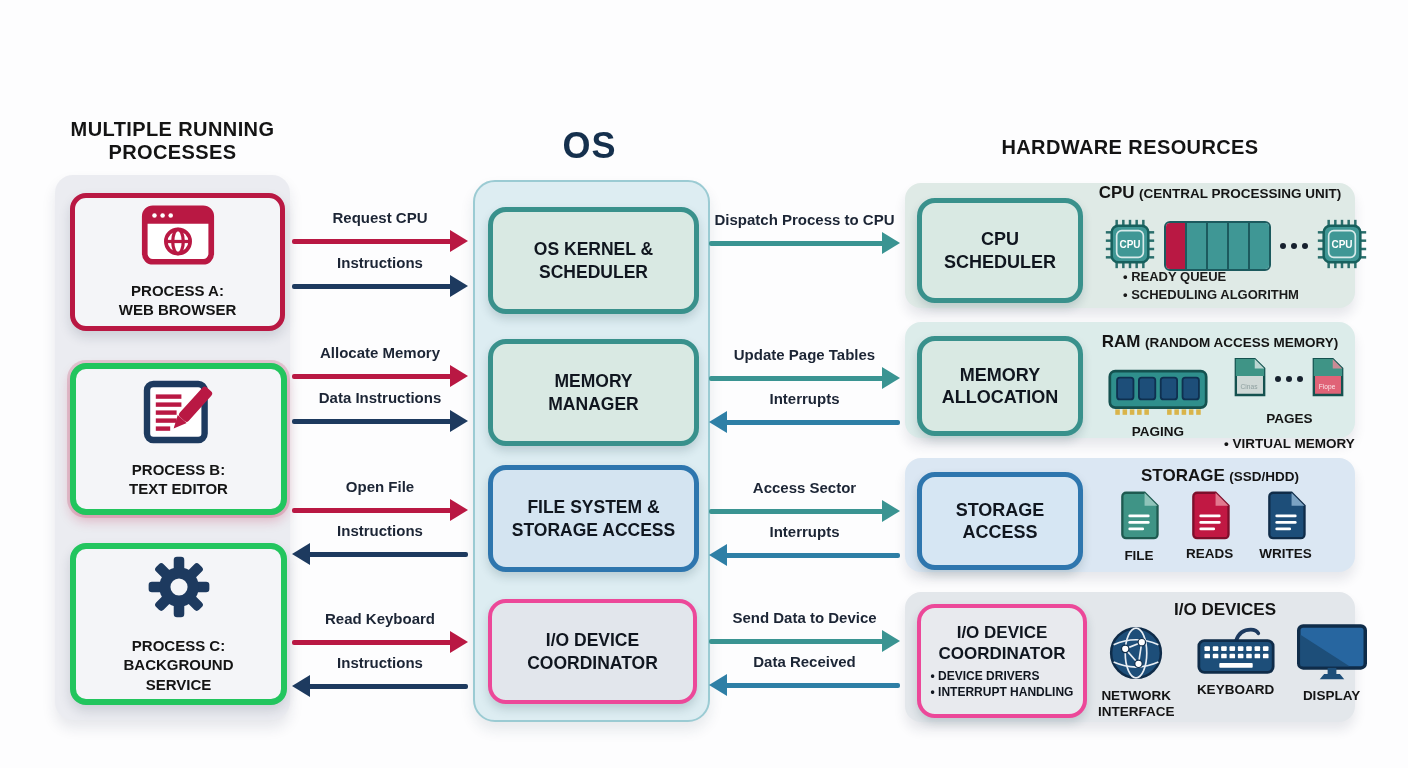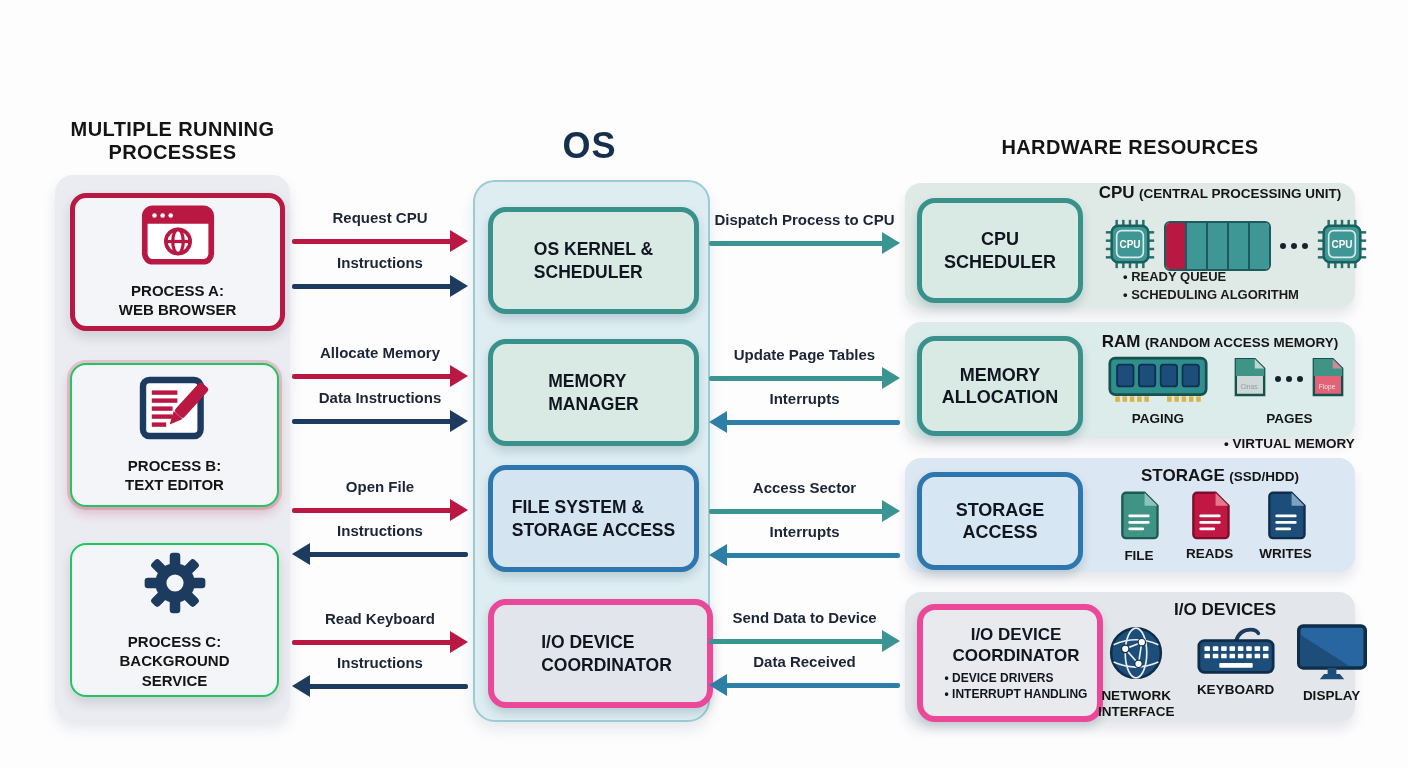--- a/index.html
+++ b/index.html
@@ -14,33 +14,33 @@
   .os-header{font-size:36px;font-weight:800;color:#15304d;text-align:center;letter-spacing:1px;}
 
   
   .left-panel{left:55px;top:175px;width:235px;height:545px;background:#ebecf1;border-radius:18px;
               box-shadow:0 8px 14px rgba(30,40,70,.10);}
   .proc-box{position:absolute;left:15px;width:205px;background:#f4f5f8;border-radius:16px;
             display:flex;flex-direction:column;align-items:center;justify-content:center;gap:12px;
             box-shadow:0 6px 12px rgba(30,40,70,.15);}
   .proc-label{font-size:15px;font-weight:800;color:#141414;text-align:center;line-height:1.3;}
   .b-crimson{border:5px solid #b91843;}
-  .b-navy{border:2px solid #22c55e;justify-content:center;}
+  .b-navy{border:6px solid #22c55e;justify-content:center;}
   .glow-pink{box-shadow:0 0 0 3px rgba(185,24,67,.18),0 6px 12px rgba(185,24,67,.25);}
 
   
   .os-panel{left:473px;top:180px;width:233px;height:538px;background:#ddedf2;border:2px solid #9bcbd3;
             border-radius:22px;box-shadow:0 8px 14px rgba(30,60,80,.10);}
   .os-box{position:absolute;left:13px;width:201px;height:97px;border-radius:18px;
-          display:flex;align-items:center;justify-content:center;text-align:left;
+          display:flex;align-items:center;justify-content:center;text-align:center;
           font-size:17.5px;font-weight:800;color:#10161f;line-height:1.3;
           box-shadow:0 5px 10px rgba(20,60,70,.18);}
   .os-teal{background:#d9e9e3;border:5px solid #39918c;}
   .os-blue{background:#d4e4f1;border:5px solid #2e76ae;}
-  .os-dark{background:#e2e6ec;border:6px solid #ec4899;padding-left:12px;}
+  .os-dark{background:#e2e6ec;border:4px solid #ec4899;}
 
   
   .flow{position:absolute;}
   .flow-label{font-size:15px;font-weight:700;color:#1c2535;text-align:center;height:19px;line-height:19px;}
   .arrow{position:relative;height:22px;margin-top:3px;}
   .shaft{position:absolute;top:8.5px;height:5px;left:0;right:0;border-radius:2px;}
   .head{position:absolute;width:0;height:0;border-top:11px solid transparent;border-bottom:11px solid transparent;top:0;}
   .dir-right .shaft{right:16px;}
   .dir-right .head{right:0;border-left:18px solid;}
   .dir-left .shaft{left:16px;}
@@ -334,21 +334,21 @@
     </div>
   </div>
 
   <div class="hw-row" style="top:322px;height:116px;background:#dcecea;">
     <div class="hw-box os-teal pre" style="top:14px;height:90px;width:156px;background:#d9e9e3;">MEMORY
 ALLOCATION</div>
     <div class="hw-title abs" style="left:185px;top:10px;width:260px;">
       <span class="t-main">RAM</span>
       <span class="t-paren">(RANDOM ACCESS MEMORY)</span>
     </div>
-    <div class="abs" style="left:203px;top:34px;display:flex;gap:16px;align-items:flex-start;">
+    <div class="abs" style="left:203px;top:34px;display:flex;gap:16px;align-items:center;">
       <div style="display:flex;flex-direction:column;align-items:center;gap:3px;">
         <span>
           <svg width="100" height="48" viewBox="0 0 110 52">
             <rect x="2" y="2" width="106" height="40" rx="6" fill="#2f8f8c" stroke="#14514f" stroke-width="3"></rect>
             <rect x="10" y="9" width="18" height="24" rx="3" fill="#1d4e79" stroke="#0f3050" stroke-width="2"></rect>
             <rect x="34" y="9" width="18" height="24" rx="3" fill="#1d4e79" stroke="#0f3050" stroke-width="2"></rect>
             <rect x="58" y="9" width="18" height="24" rx="3" fill="#1d4e79" stroke="#0f3050" stroke-width="2"></rect>
             <rect x="82" y="9" width="18" height="24" rx="3" fill="#1d4e79" stroke="#0f3050" stroke-width="2"></rect>
             <g fill="#d9b44a">
                 <rect x="8" y="44" width="5" height="6"></rect>

